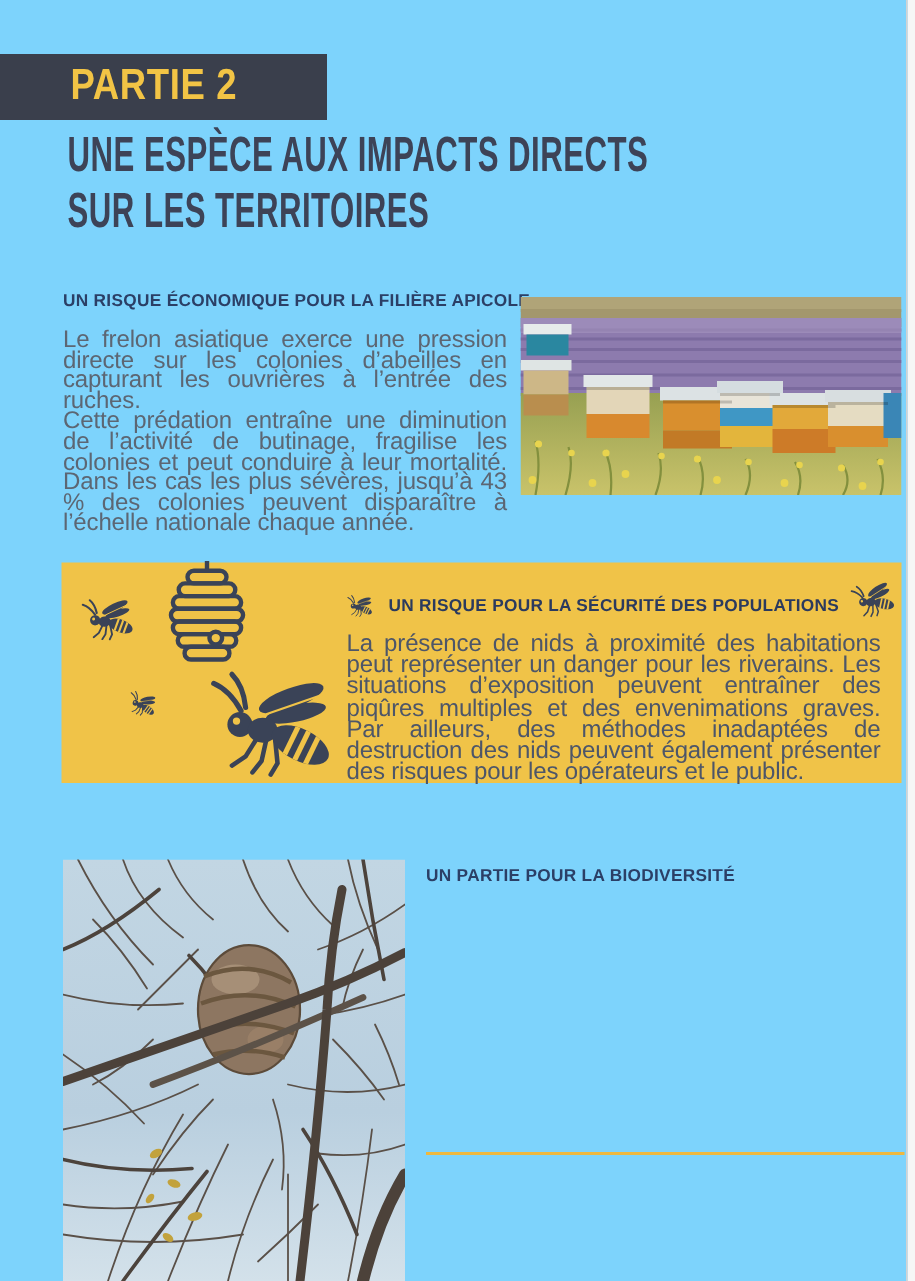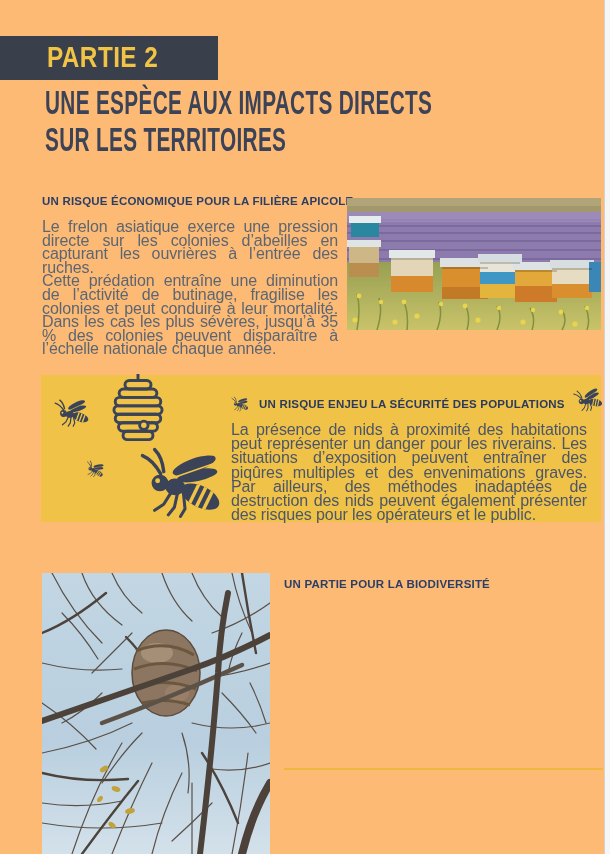--- a/index.html
+++ b/index.html
@@ -1,17 +1,17 @@
 <!DOCTYPE html>
 <html><head>
 <meta charset="utf-8">
 <style>
   html,body { margin:0; padding:0; background:#ffffff; }
   .page {
-    position:relative; width:610px; height:854px; background:#fdba74;
+    position:relative; width:610px; height:854px; background:#7dd3fc;
     font-family:"Liberation Sans", sans-serif; overflow:hidden;text-decoration:underline;
   }
 
   
   .band { position:absolute; left:0; top:36px; width:218px; height:44px; background:#3a3f4c; }
   .band .band-label {
     position:absolute; left:47px; top:50%;
     transform:translateY(-52%) scaleX(0.84); transform-origin:left center;
     font-size:29px; font-weight:800; color:#f2c445; letter-spacing:0.5px; white-space:nowrap;
   }
@@ -119,21 +119,21 @@
   </div>
 
   <h1 class="title" style="margin:0;">
     <span>UNE ESPÈCE AUX IMPACTS DIRECTS</span>
     <span>SUR LES TERRITOIRES</span>
   </h1>
 
   <div class="sec1-text">
     <h2 class="h2">UN RISQUE ÉCONOMIQUE POUR LA FILIÈRE APICOLE</h2>
     <p class="body-p">Le frelon asiatique exerce une pression directe sur les colonies d’abeilles en capturant les ouvrières à l’entrée des ruches.</p>
-    <p class="body-p">Cette prédation entraîne une diminution de l’activité de butinage, fragilise les colonies et peut conduire à leur mortalité. Dans les cas les plus sévères, jusqu’à 35 % des colonies peuvent disparaître à l’échelle nationale chaque année.</p>
+    <p class="body-p">Cette prédation entraîne une diminution de l’activité de butinage, fragilise les colonies et peut conduire à leur mortalité. Dans les cas les plus sévères, jusqu’à 43 % des colonies peuvent disparaître à l’échelle nationale chaque année.</p>
   </div>
 
   <div class="photo1">
     <svg viewBox="0 0 254 132" preserveAspectRatio="none">
       <defs>
         <linearGradient id="grass" x1="0" y1="0" x2="0" y2="1">
           <stop offset="0" stop-color="#97a052"></stop>
             <stop offset="1" stop-color="#c9c36a"></stop>
         </linearGradient>
       </defs>
@@ -234,21 +234,21 @@
       <svg viewBox="0 0 120 100">
           <use href="#hornet"></use>
         </svg>
     </div>
     <div class="yhead">
       <span class="deco yicon-l" style="position:static">
         <svg viewBox="0 0 120 100">
             <use href="#hornet"></use>
           </svg>
       </span>
-      <h2 class="h2">UN RISQUE ENJEU LA SÉCURITÉ DES POPULATIONS</h2>
+      <h2 class="h2">UN RISQUE POUR LA SÉCURITÉ DES POPULATIONS</h2>
       <span class="deco yicon-r" style="position:static">
         <svg viewBox="0 0 120 100">
             <use href="#hornet"></use>
           </svg>
       </span>
     </div>
     <p class="body-p">La présence de nids à proximité des habitations peut représenter un danger pour les riverains. Les situations d’exposition peuvent entraîner des piqûres multiples et des envenimations graves. Par ailleurs, des méthodes inadaptées de destruction des nids peuvent également présenter des risques pour les opérateurs et le public.</p>
   </div>
 
   <div class="photo2">

